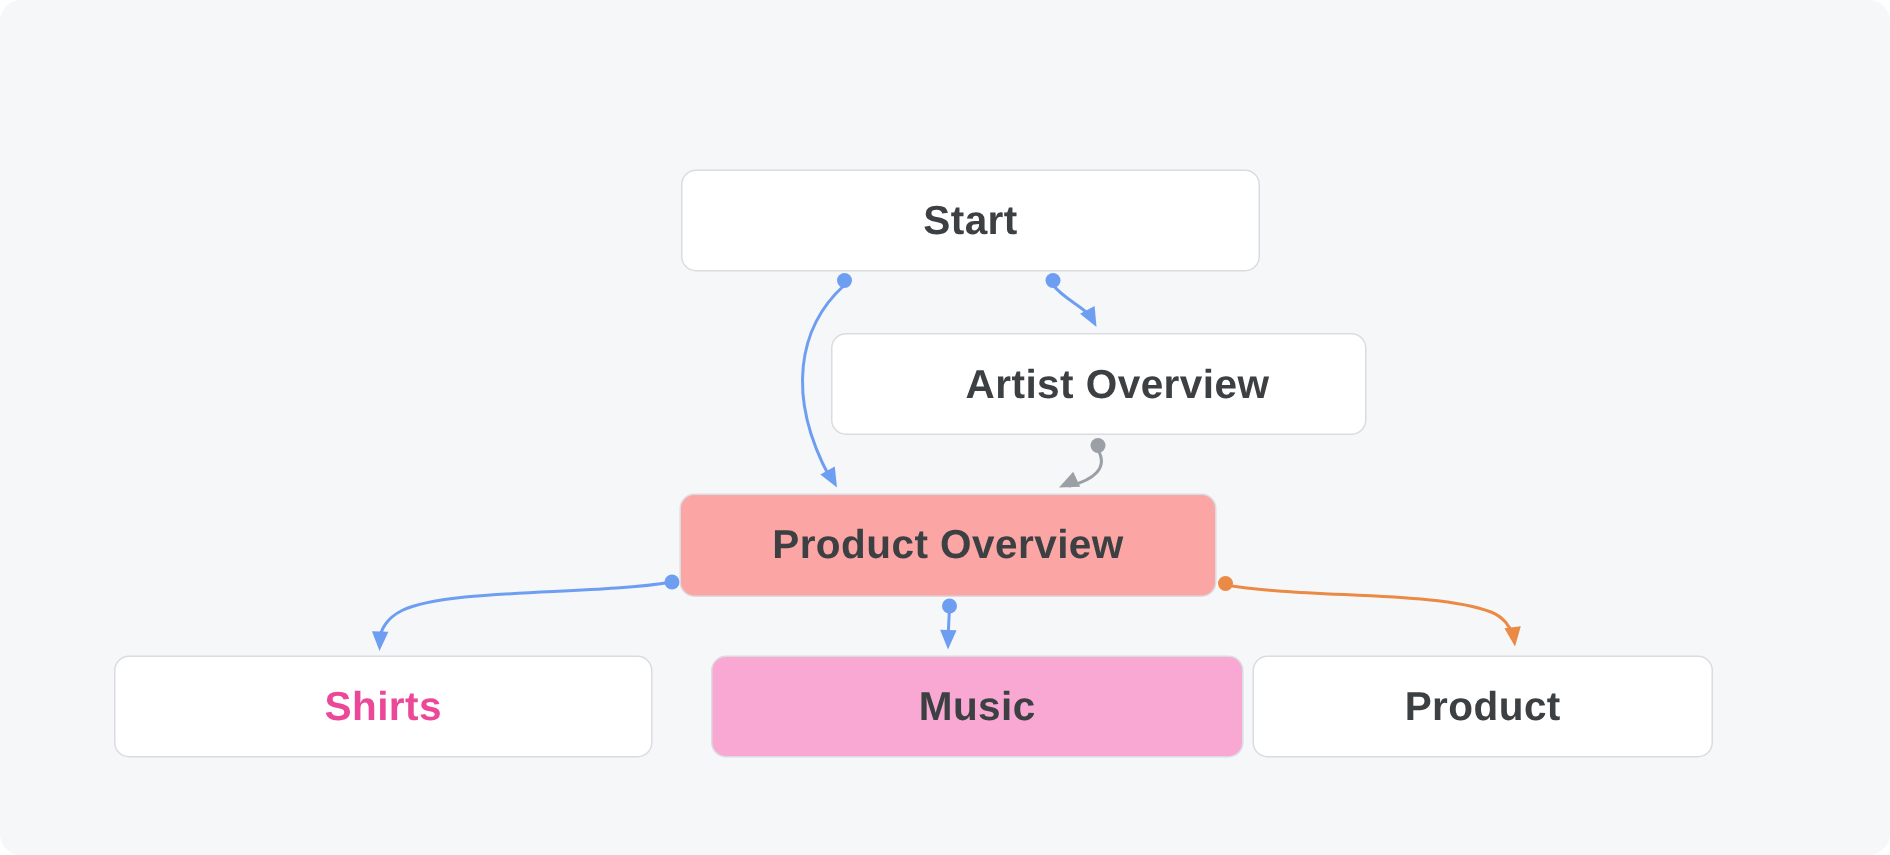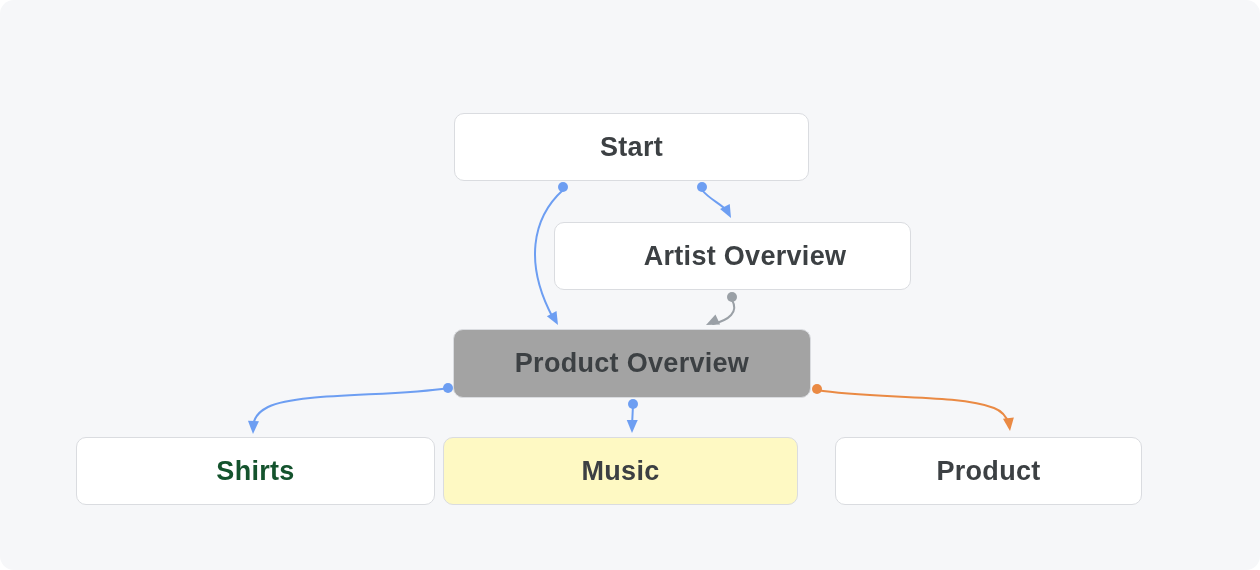--- a/index.html
+++ b/index.html
@@ -71,32 +71,32 @@
         <circle cx="633" cy="404" r="5" fill="#6d9ef2"></circle>
         <polygon points="0,0 -13,-5.5 -13,5.5" fill="#6d9ef2" transform="translate(632,433) rotate(91)"></polygon>
       </g>
       <g>
         <path d="M 817 390 C 870 399 958 394 994 408 C 1002 411 1007 418 1009 424" fill="none" stroke="#ea8a44" stroke-width="2" stroke-linecap="round"></path>
         <circle cx="817" cy="389" r="5" fill="#ea8a44"></circle>
         <polygon points="0,0 -13,-5.5 -13,5.5" fill="#ea8a44" transform="translate(1010,431) rotate(83)"></polygon>
       </g>
     </svg>
   <div id="nodes-layer">
-      <div class="node" style="left: 454px; top: 113px; width: 355px; height: 68px; background: rgb(255, 255, 255); border-color: rgb(218, 220, 224);">
+      <div class="node" style="left: 454px; top: 113px; width: 386px; height: 68px; background: rgb(255, 255, 255); border-color: rgb(218, 220, 224);">
         <span class="node-label" style="color: rgb(60, 64, 67);">Start</span>
       </div>
       <div class="node" style="left: 554px; top: 222px; width: 357px; height: 68px; background: rgb(255, 255, 255); border-color: rgb(218, 220, 224); padding-left: 25px;">
         <span class="node-label" style="color: rgb(60, 64, 67);">Artist Overview</span>
       </div>
-      <div class="node" style="left: 453px; top: 329px; width: 358px; height: 69px; background: #a3a3a3; border-color: rgb(218, 220, 224);">
+      <div class="node" style="left: 453px; top: 329px; width: 358px; height: 69px; background: #fca5a5; border-color: rgb(218, 220, 224);">
         <span class="node-label" style="color: rgb(60, 64, 67);">Product Overview</span>
       </div>
       <div class="node" style="left: 76px; top: 437px; width: 359px; height: 68px; background: rgb(255, 255, 255); border-color: rgb(218, 220, 224);">
-        <span class="node-label" style="color: #14532d;">Shirts</span>
+        <span class="node-label" style="color: #ec4899;">Shirts</span>
       </div>
-      <div class="node" style="left: 443px; top: 437px; width: 355px; height: 68px; background: #fef9c3; border-color: rgb(218, 220, 224);">
+      <div class="node" style="left: 474px; top: 437px; width: 355px; height: 68px; background: #f9a8d4; border-color: rgb(218, 220, 224);">
         <span class="node-label" style="color: rgb(60, 64, 67);">Music</span>
       </div>
       <div class="node" style="left: 835px; top: 437px; width: 307px; height: 68px; background: rgb(255, 255, 255); border-color: rgb(218, 220, 224);">
         <span class="node-label" style="color: rgb(60, 64, 67);">Product</span>
       </div>
     </div>
 </div>
 
 </body></html>

